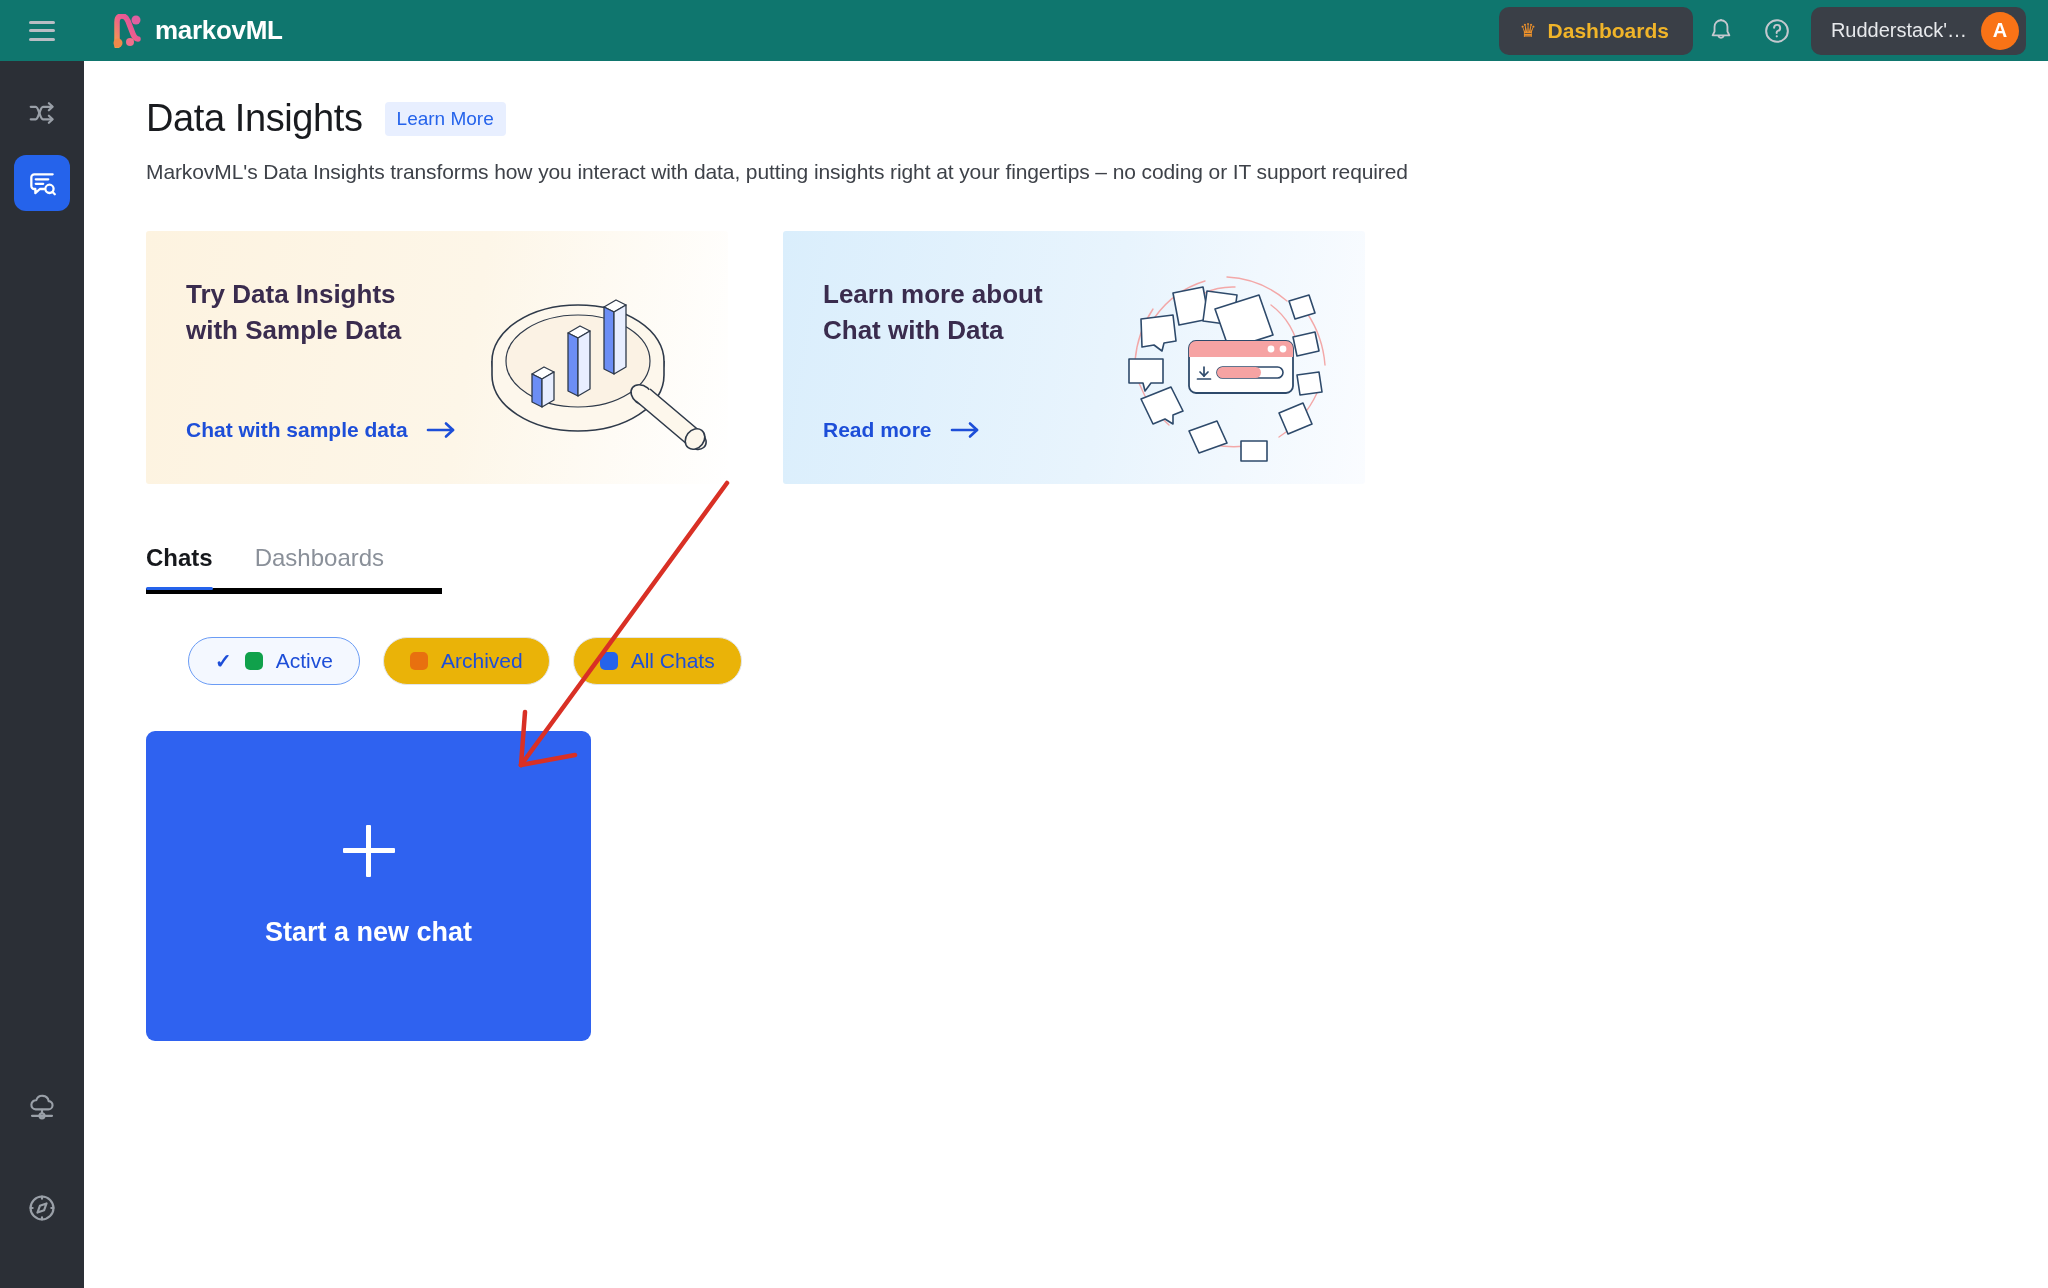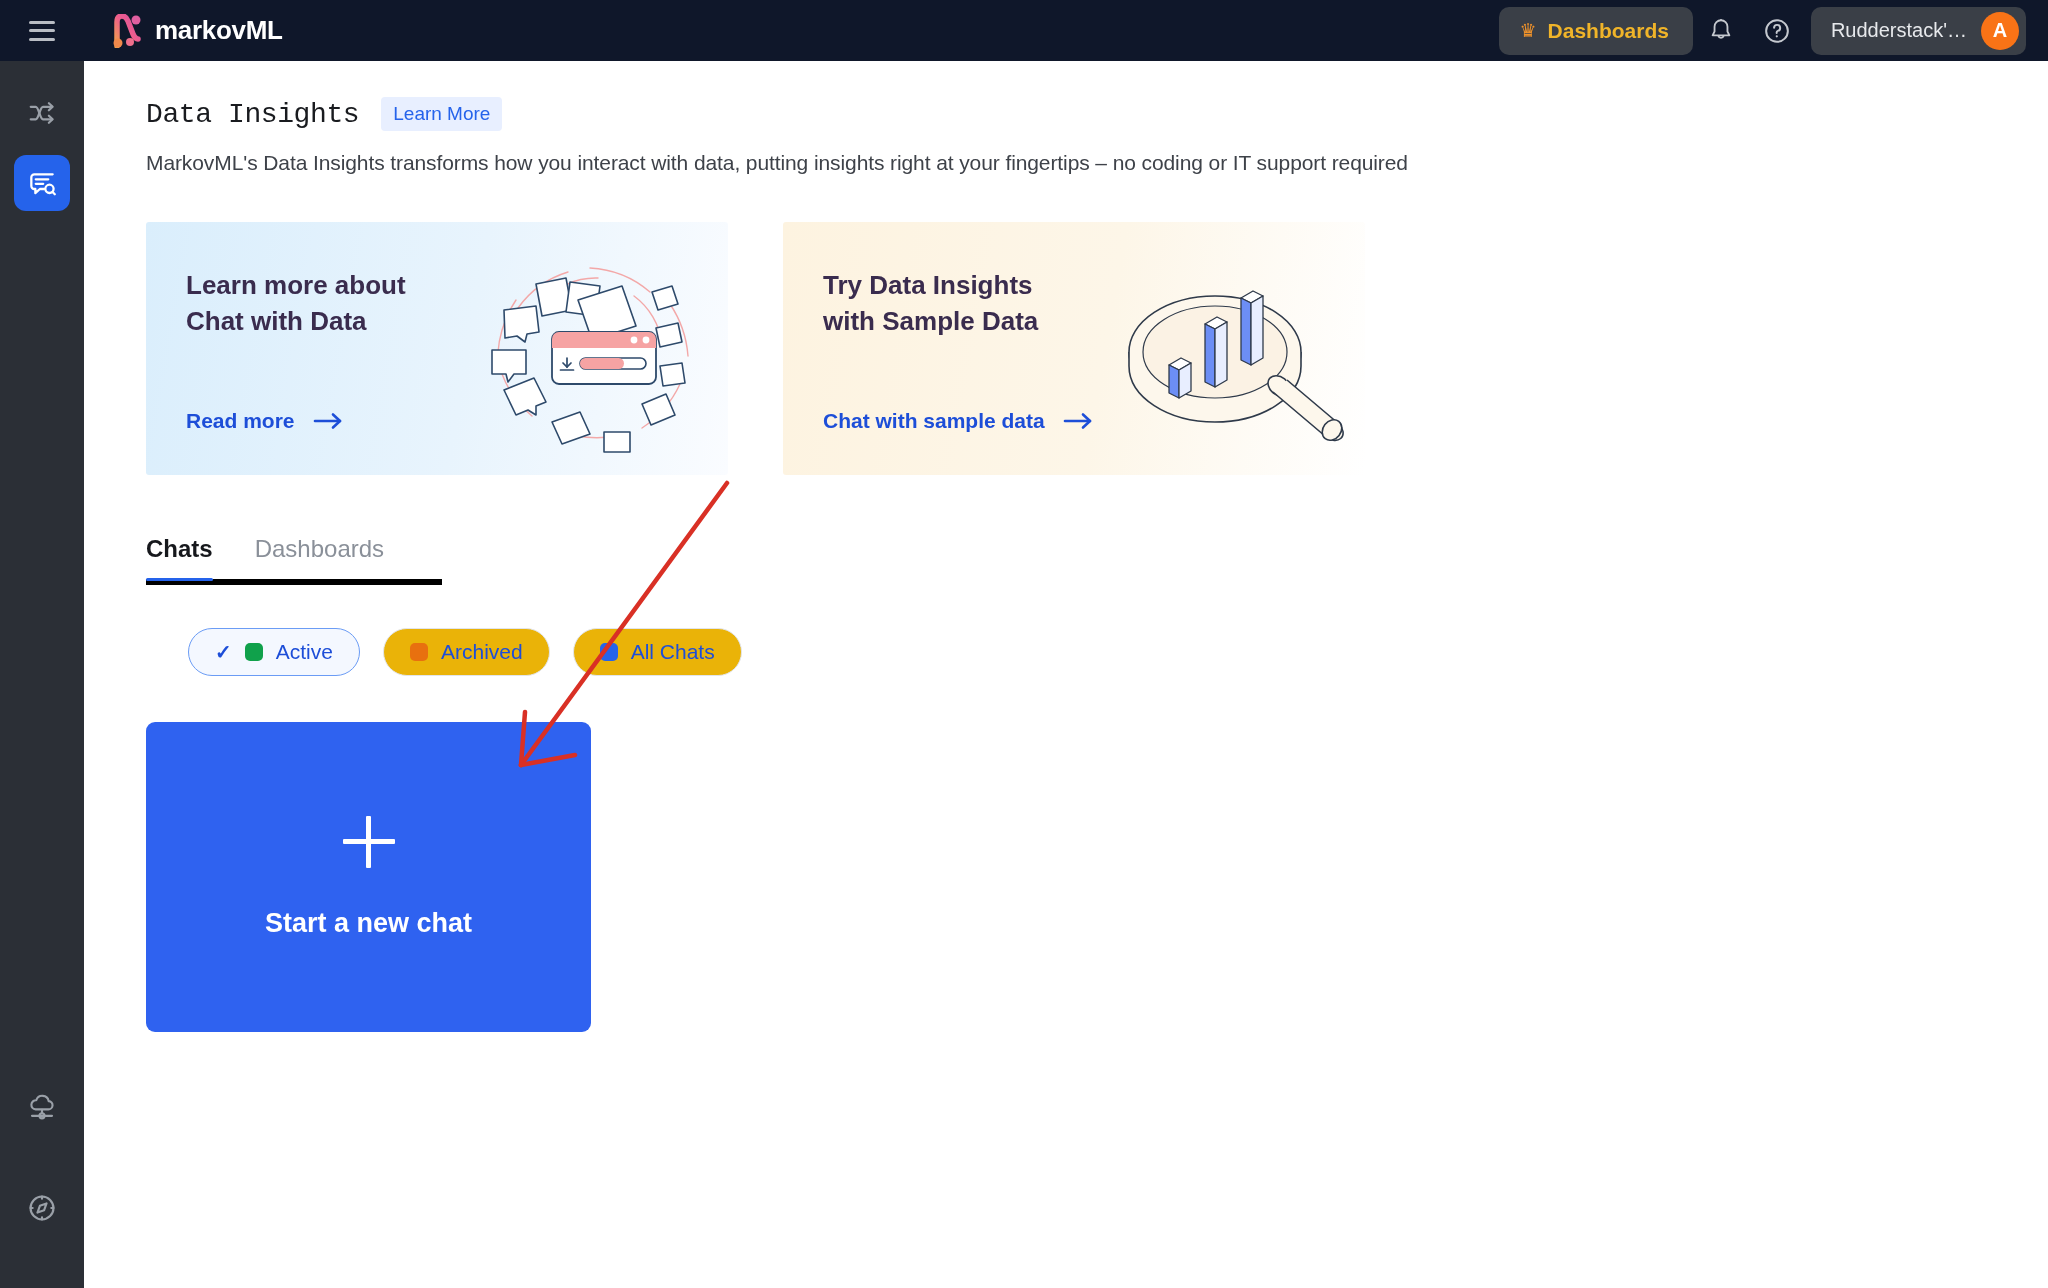--- a/index.html
+++ b/index.html
@@ -7,21 +7,21 @@
     width: 2048px; height: 1288px;
     font-family: "Liberation Sans", sans-serif;
     background: #ffffff;
     overflow: hidden;
   }
   .app { position: relative; width: 2048px; height: 1288px; }
 
   
   .topbar {
     position: absolute; left: 0; top: 0; width: 2048px; height: 61px;
-    background: #0f172a;
+    background: #0f766e;
     display: flex; align-items: center;
     z-index: 5;
   }
   .hamburger {
     width: 26px; height: 20px; margin-left: 29px;
     display: flex; flex-direction: column; justify-content: space-between;
     cursor: pointer;
   }
   .hamburger span { display: block; height: 3px; background: #b9bdc4; border-radius: 2px; }
 
@@ -76,21 +76,21 @@
   .rail-bottom { margin-top: auto; padding-bottom: 38px; display: flex; flex-direction: column; align-items: center; gap: 32px; }
 
   
   .main {
     position: absolute; left: 84px; top: 61px; width: 1964px; height: 1227px;
     background: #ffffff; overflow: hidden;
   }
 
   .page-head { padding: 36px 0 0 62px; }
   .title-row { display: flex; align-items: center; gap: 22px; }
-  .page-title { font-size: 28px; font-weight: 400; color: #191b1f; letter-spacing: -0.4px; font-family: Liberation Mono, monospace; }
+  .page-title { font-size: 38px; font-weight: 400; color: #191b1f; letter-spacing: -0.4px; }
   .learn-more {
     background: #e8efff; color: #2563eb; font-size: 19px;
     padding: 6px 12px; border-radius: 4px; cursor: pointer;
   }
   .page-sub { margin-top: 20px; font-size: 21px; color: #3e4249; letter-spacing: -0.1px; }
 
   
   .promo-row { display: flex; gap: 55px; margin: 47px 0 0 62px; }
   .promo {
     width: 582px; height: 253px; border-radius: 3px;
@@ -262,20 +262,57 @@
 
     <div class="page-head">
       <div class="title-row">
         <div class="page-title">Data Insights</div>
         <div class="learn-more">Learn More</div>
       </div>
       <div class="page-sub">MarkovML's Data Insights transforms how you interact with data, putting insights right at your fingertips – no coding or IT support required</div>
     </div>
 
     <div class="promo-row">
+
+      <div class="promo promo-a">
+        <div class="promo-title">Try Data Insights
+with Sample Data</div>
+        <div class="promo-cta">
+          <span>Chat with sample data</span>
+          <svg width="30" height="18" viewBox="0 0 30 18" fill="none" stroke="#1d4ed8" stroke-width="2.6" stroke-linecap="round" stroke-linejoin="round">
+            <path d="M2 9h25"></path>
+              <path d="M20 2.5 27 9l-7 6.5"></path>
+          </svg>
+        </div>
+        <div class="promo-art">
+          <svg width="250" height="210" viewBox="0 0 250 210" fill="none">
+            <ellipse cx="108" cy="112" rx="86" ry="56" fill="#fdf7ec" stroke="#2f3a4a" stroke-width="1.6"></ellipse>
+            <path d="M22 112v14c0 31 38.5 56 86 56s86-25 86-56v-14" stroke="#2f3a4a" stroke-width="1.6" fill="#fdf7ec"></path>
+            <ellipse cx="108" cy="112" rx="72" ry="46" fill="#fbf2e4" stroke="#2f3a4a" stroke-width="1.2"></ellipse>
+
+            <g stroke="#2f3a4a" stroke-width="1.3" stroke-linejoin="round">
+              <path d="M62 125 l12-7 10 5 -12 7z" fill="#ffffff"></path>
+              <path d="M62 125 v28 l10 5 v-28z" fill="#6c8ef5"></path>
+              <path d="M72 130 v28 l12-7 v-28z" fill="#e8eeff"></path>
+
+              <path d="M98 84 l12-7 10 5 -12 7z" fill="#ffffff"></path>
+              <path d="M98 84 v58 l10 5 v-58z" fill="#6c8ef5"></path>
+              <path d="M108 89 v58 l12-7 v-58z" fill="#e8eeff"></path>
+
+              <path d="M134 58 l12-7 10 5 -12 7z" fill="#ffffff"></path>
+              <path d="M134 58 v62 l10 5 v-62z" fill="#6c8ef5"></path>
+              <path d="M144 63 v62 l12-7 v-62z" fill="#e8eeff"></path>
+            </g>
+
+            <ellipse cx="172" cy="146" rx="12" ry="9" transform="rotate(38 172 146)" fill="#fdf7ec" stroke="#2f3a4a" stroke-width="1.6"></ellipse>
+            <path d="M180 140 L232 184 a12 9 38 0 1 -14 12 L166 152" fill="#fdf7ec" stroke="#2f3a4a" stroke-width="1.6" stroke-linejoin="round"></path>
+            <ellipse cx="225" cy="190" rx="9" ry="11" transform="rotate(38 225 190)" fill="#fdf7ec" stroke="#2f3a4a" stroke-width="1.6"></ellipse>
+          </svg>
+        </div>
+      </div>
 
       <div class="promo promo-b">
         <div class="promo-title">Learn more about
 Chat with Data</div>
         <div class="promo-cta">
           <span>Read more</span>
           <svg width="30" height="18" viewBox="0 0 30 18" fill="none" stroke="#1d4ed8" stroke-width="2.6" stroke-linecap="round" stroke-linejoin="round">
             <path d="M2 9h25"></path>
               <path d="M20 2.5 27 9l-7 6.5"></path>
           </svg>
@@ -317,57 +354,20 @@
                 <path d="M93 114v9"></path>
                   <path d="M89 119l4 4 4-4"></path>
                   <path d="M86.5 126h13"></path>
               </g>
               <rect x="106" y="114" width="66" height="11" rx="5.5" fill="#ffffff" stroke="#2e4a6b" stroke-width="1.6"></rect>
               <rect x="106" y="114" width="44" height="11" rx="5.5" fill="#f6a3a3" stroke="none"></rect>
             </g>
           </svg>
         </div>
       </div>
-
-      <div class="promo promo-a">
-        <div class="promo-title">Try Data Insights
-with Sample Data</div>
-        <div class="promo-cta">
-          <span>Chat with sample data</span>
-          <svg width="30" height="18" viewBox="0 0 30 18" fill="none" stroke="#1d4ed8" stroke-width="2.6" stroke-linecap="round" stroke-linejoin="round">
-            <path d="M2 9h25"></path>
-              <path d="M20 2.5 27 9l-7 6.5"></path>
-          </svg>
-        </div>
-        <div class="promo-art">
-          <svg width="250" height="210" viewBox="0 0 250 210" fill="none">
-            <ellipse cx="108" cy="112" rx="86" ry="56" fill="#fdf7ec" stroke="#2f3a4a" stroke-width="1.6"></ellipse>
-            <path d="M22 112v14c0 31 38.5 56 86 56s86-25 86-56v-14" stroke="#2f3a4a" stroke-width="1.6" fill="#fdf7ec"></path>
-            <ellipse cx="108" cy="112" rx="72" ry="46" fill="#fbf2e4" stroke="#2f3a4a" stroke-width="1.2"></ellipse>
-
-            <g stroke="#2f3a4a" stroke-width="1.3" stroke-linejoin="round">
-              <path d="M62 125 l12-7 10 5 -12 7z" fill="#ffffff"></path>
-              <path d="M62 125 v28 l10 5 v-28z" fill="#6c8ef5"></path>
-              <path d="M72 130 v28 l12-7 v-28z" fill="#e8eeff"></path>
-
-              <path d="M98 84 l12-7 10 5 -12 7z" fill="#ffffff"></path>
-              <path d="M98 84 v58 l10 5 v-58z" fill="#6c8ef5"></path>
-              <path d="M108 89 v58 l12-7 v-58z" fill="#e8eeff"></path>
-
-              <path d="M134 58 l12-7 10 5 -12 7z" fill="#ffffff"></path>
-              <path d="M134 58 v62 l10 5 v-62z" fill="#6c8ef5"></path>
-              <path d="M144 63 v62 l12-7 v-62z" fill="#e8eeff"></path>
-            </g>
-
-            <ellipse cx="172" cy="146" rx="12" ry="9" transform="rotate(38 172 146)" fill="#fdf7ec" stroke="#2f3a4a" stroke-width="1.6"></ellipse>
-            <path d="M180 140 L232 184 a12 9 38 0 1 -14 12 L166 152" fill="#fdf7ec" stroke="#2f3a4a" stroke-width="1.6" stroke-linejoin="round"></path>
-            <ellipse cx="225" cy="190" rx="9" ry="11" transform="rotate(38 225 190)" fill="#fdf7ec" stroke="#2f3a4a" stroke-width="1.6"></ellipse>
-          </svg>
-        </div>
-      </div>
     </div>
 
     <div class="tabs">
       <div class="tab active">Chats</div>
       <div class="tab">Dashboards</div>
     </div>
 
     <div class="filter-row">
 
       <div class="chips">

